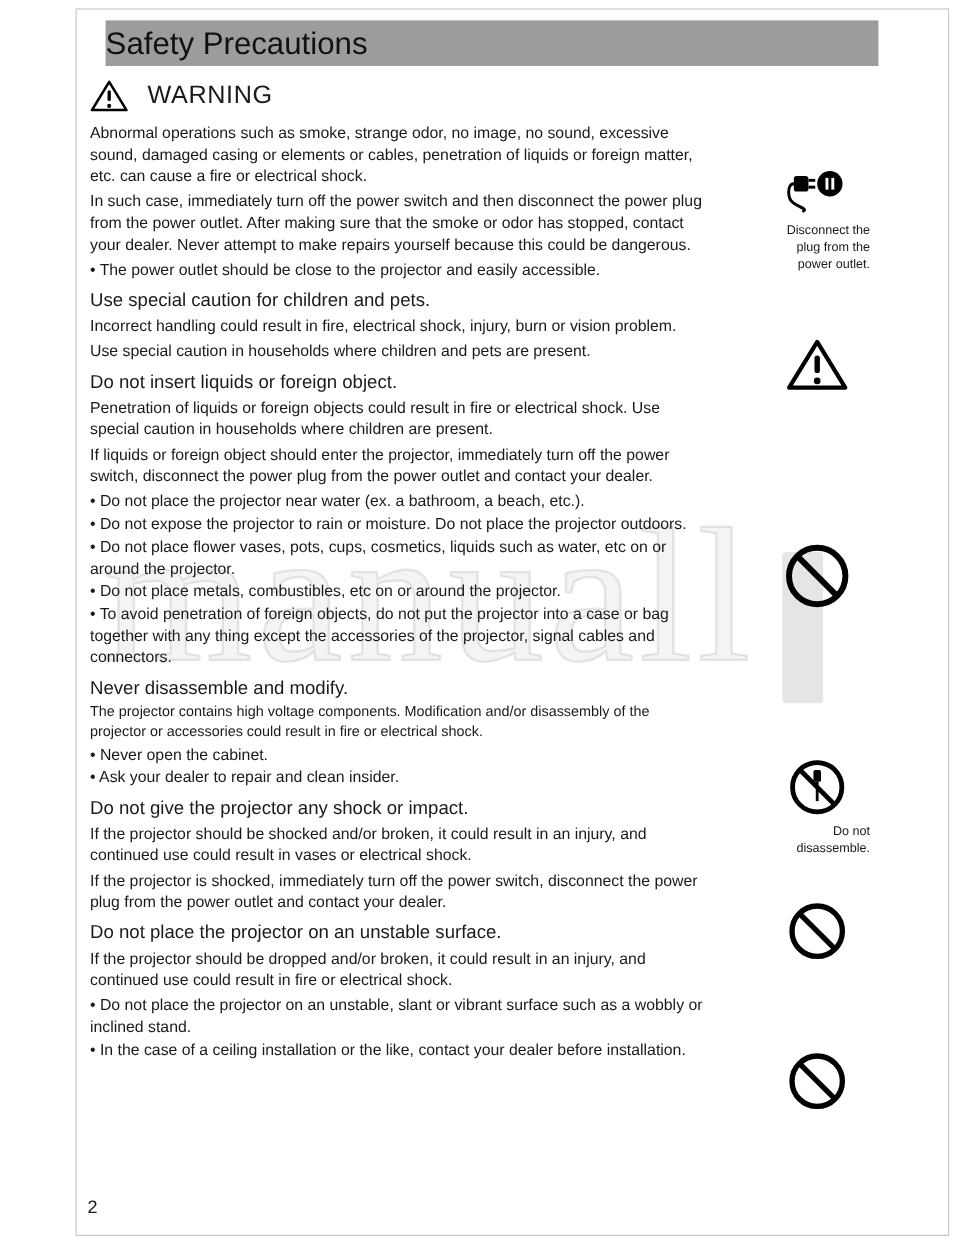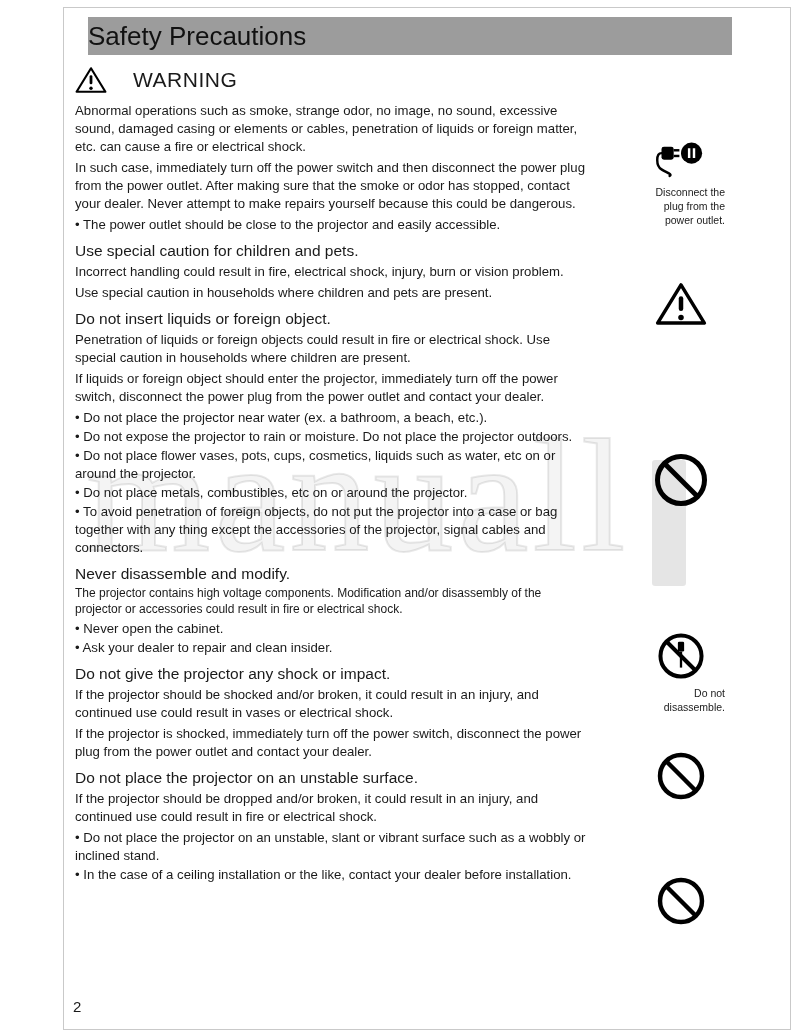--- a/index.html
+++ b/index.html
@@ -11,21 +11,21 @@
     position:absolute; left:63px; top:7px; width:726px; height:1021px;
     border:1px solid #c9c9c9; pointer-events:none;
   }
   .title-bar {
     position:absolute; left:88px; top:17px; width:644px; height:38px;
     background:#9c9c9c; display:flex; align-items:center; padding-left:0;
     box-sizing:border-box; z-index:2;
   }
   .title-bar .title-text {font-size:26px; font-weight:500; color:#111;}
   .content {position:absolute; left:75px; top:62px; width:516px; z-index:2;}
-  .warn-head {display:flex; align-items:center; gap:26px; margin:4px 0 8px 0;}
+  .warn-head {display:flex; align-items:center; gap:16px; margin:4px 0 8px 0;}
   .warn-head svg {width:32px; height:28px; display:block;}
   .warn-label {font-size:21px; letter-spacing:0.5px;}
   h3.sec-h {font-size:15.5px; font-weight:400; margin:8px 0 3px 0;}
   p.body {font-size:13.2px; line-height:18px; margin:0 0 3px 0;}
   p.small {font-size:12px; line-height:15.5px;}
   p.bullet {font-size:13.2px; line-height:18px; margin:0 0 1px 0;}
   p.bullet::before {content:"• ";}
   .icon-block {
     position:absolute; left:629px; width:104px; display:flex;
     flex-direction:column; align-items:center; z-index:2;

